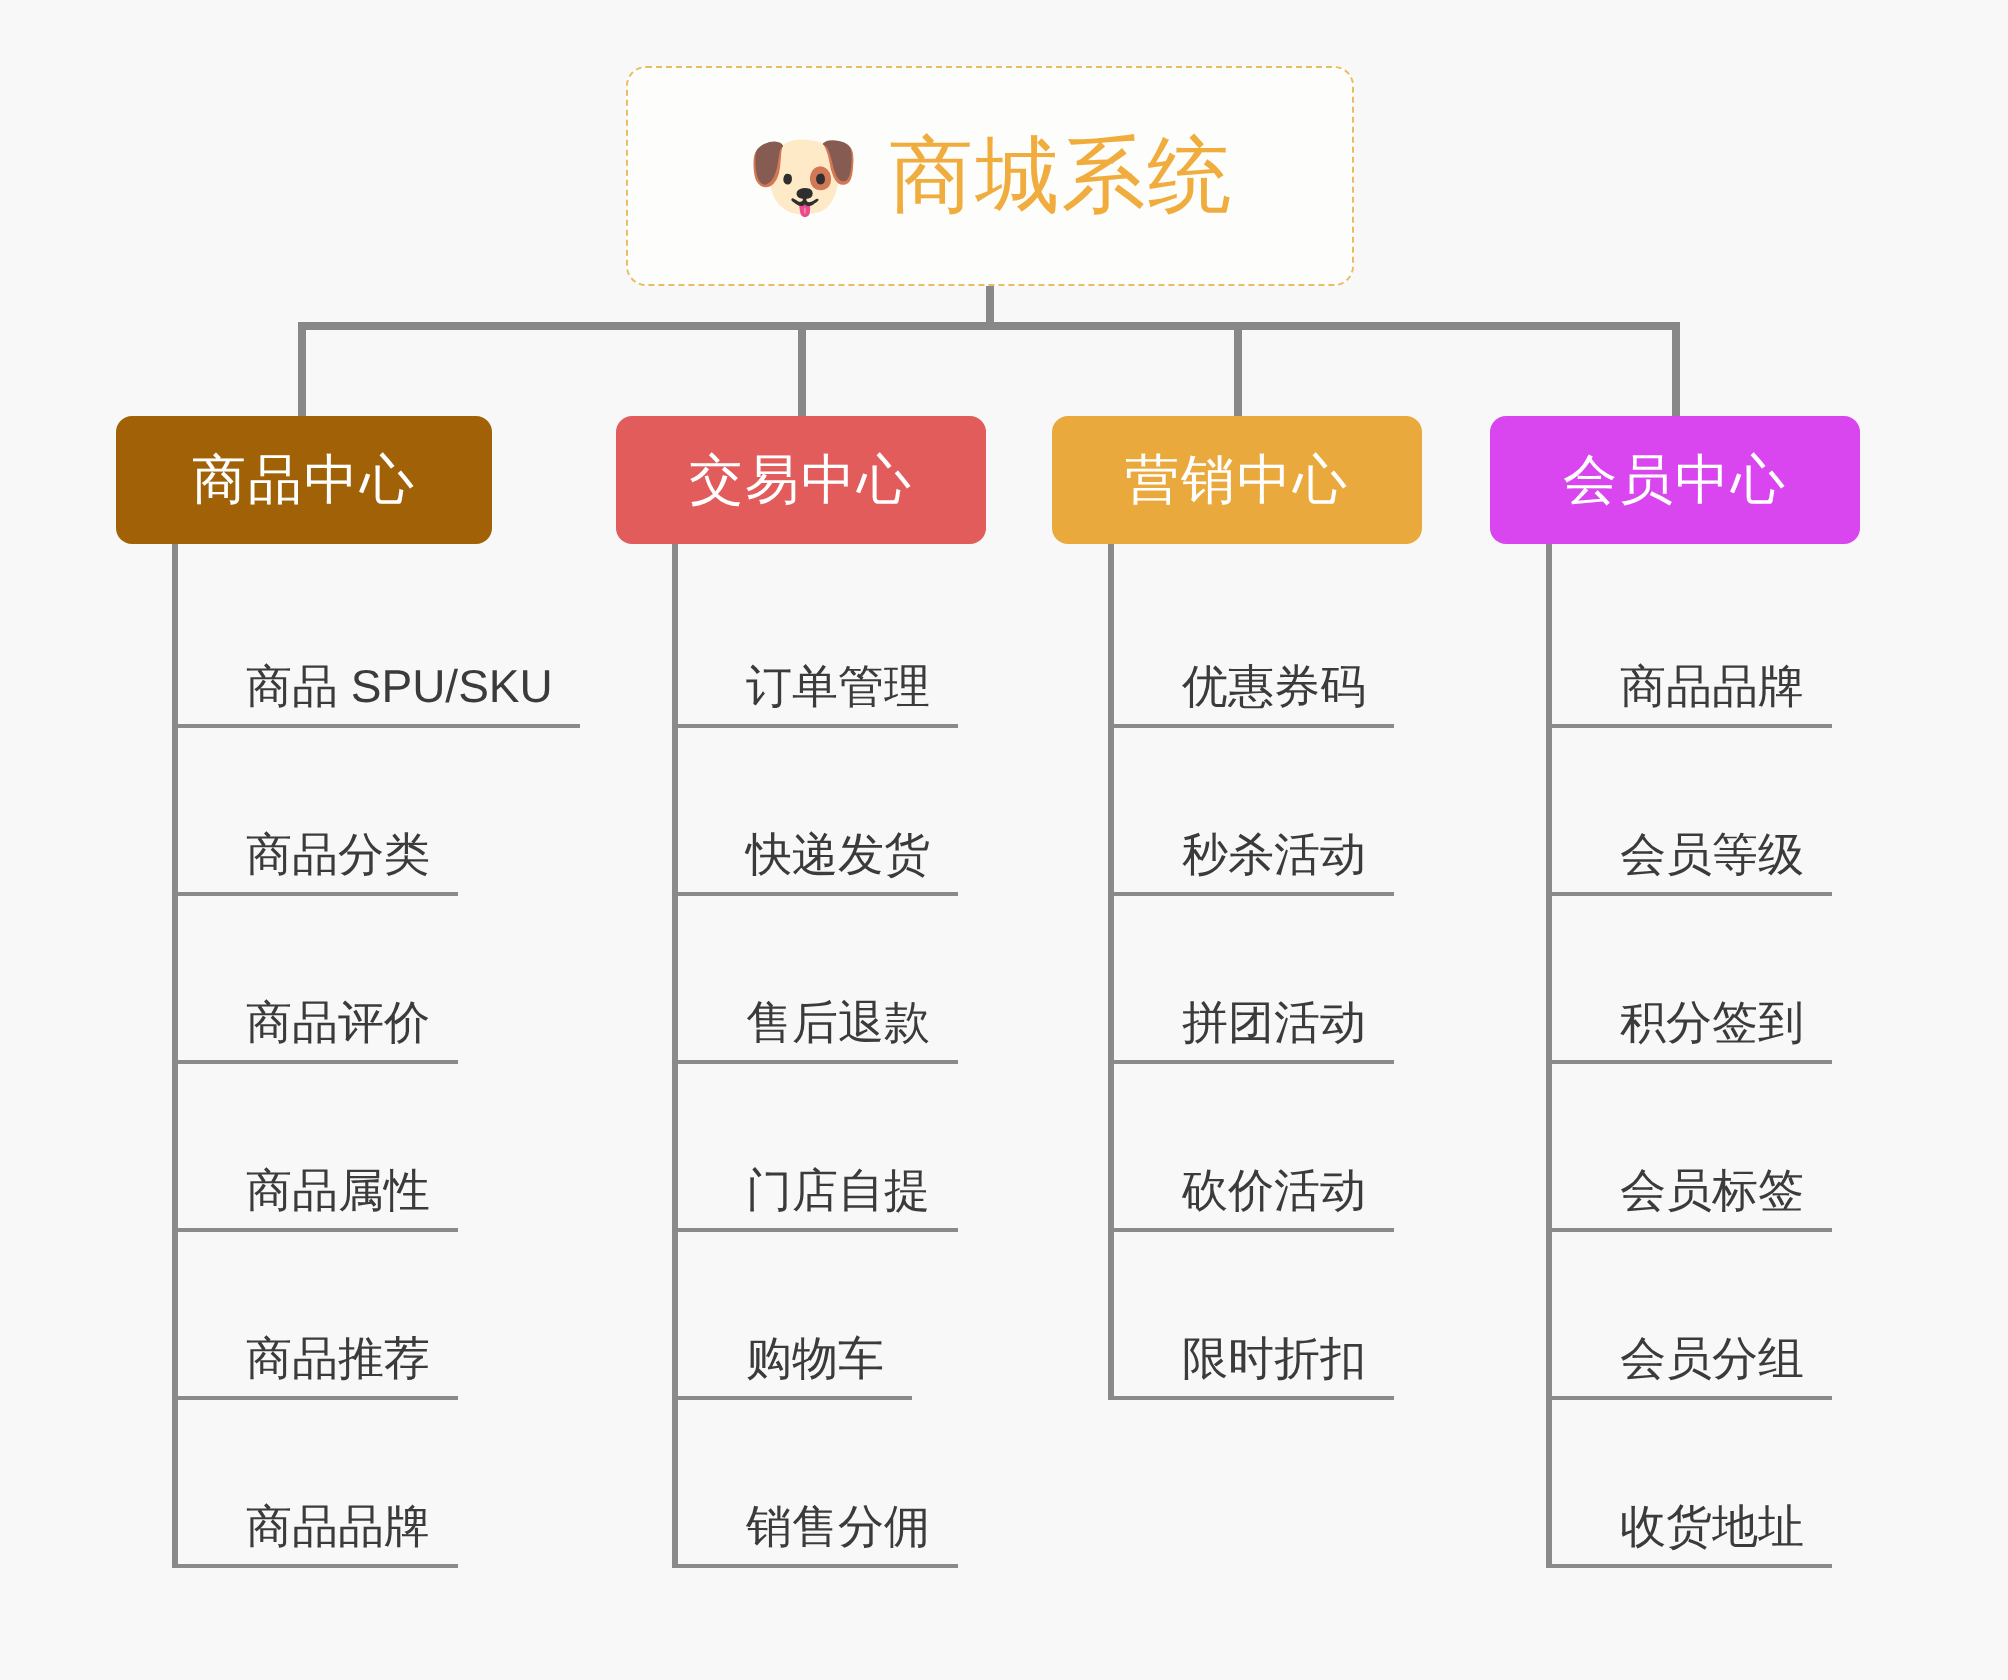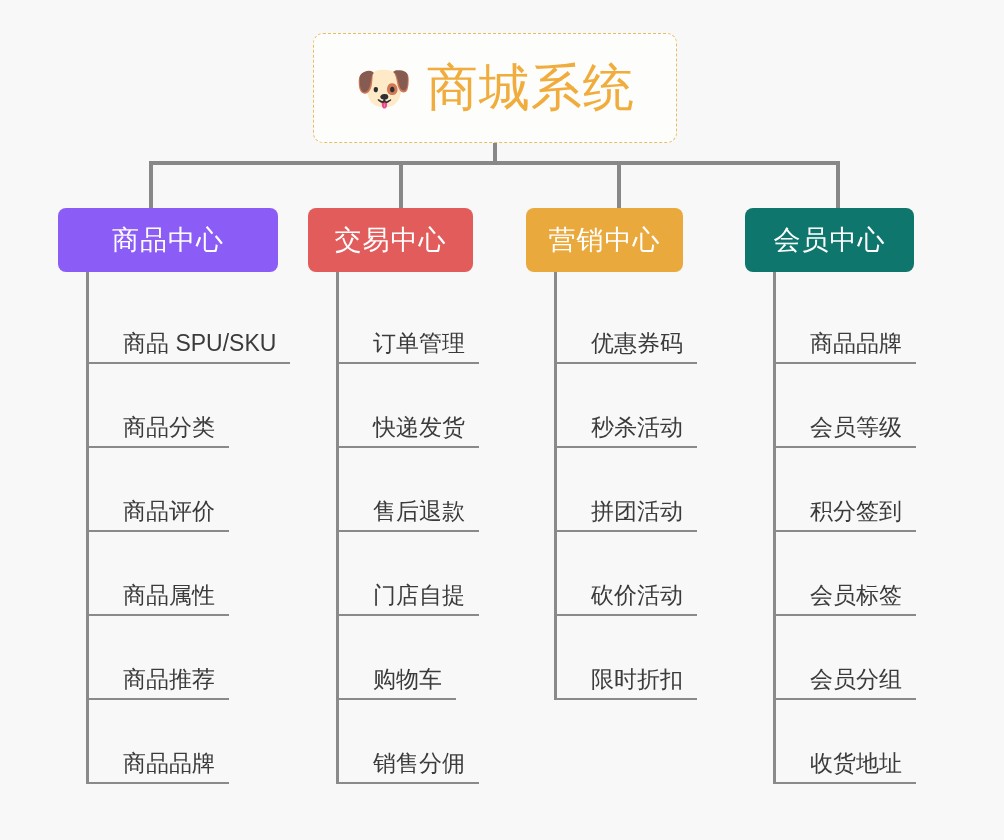--- a/index.html
+++ b/index.html
@@ -37,21 +37,21 @@
     align-items: center;
     justify-content: center;
     gap: 14px;
   }
   .root-emoji {
     font-size: 46px;
     line-height: 1;
     font-family: "DejaVu Sans", sans-serif;
   }
   .root-title {
-    font-size: 51px;
+    font-size: 42px;
     color: #f0ad3e;
     letter-spacing: 1px;
     white-space: nowrap;
   }
 
   
   .conn {
     position: absolute;
     background: #888888;
   }
@@ -110,21 +110,21 @@
   </div>
 
   <div class="conn conn-v" style="left:493px; top:143px; height:21px;"></div>
   <div class="conn conn-h" style="left:149px; top:161px; width:690px;"></div>
   <div class="conn conn-v" style="left:149px; top:161px; height:48px;"></div>
   <div class="conn conn-v" style="left:399px; top:161px; height:48px;"></div>
   <div class="conn conn-v" style="left:617px; top:161px; height:48px;"></div>
   <div class="conn conn-v" style="left:836px; top:161px; height:48px;"></div>
 
   <div class="column" style="left:58px; width:188px;">
-    <div class="cat-box" style="background:#8b5cf6; width:220px;justify-content:center;">
+    <div class="cat-box" style="background:#a16207; width:188px;justify-content:center;">
       <span>商品中心</span>
     </div>
     <div class="leaf-list">
       <div class="leaf-item">
           <span class="leaf-label">商品 SPU/SKU</span>
         </div>
       <div class="leaf-item">
           <span class="leaf-label">商品分类</span>
         </div>
       <div class="leaf-item">
@@ -136,21 +136,21 @@
       <div class="leaf-item">
           <span class="leaf-label">商品推荐</span>
         </div>
       <div class="leaf-item">
           <span class="leaf-label">商品品牌</span>
         </div>
     </div>
   </div>
 
   <div class="column" style="left:308px; width:185px;">
-    <div class="cat-box" style="background:#e25c5c; width:165px;">
+    <div class="cat-box" style="background:#e25c5c; width:185px;">
       <span>交易中心</span>
     </div>
     <div class="leaf-list">
       <div class="leaf-item">
           <span class="leaf-label">订单管理</span>
         </div>
       <div class="leaf-item">
           <span class="leaf-label">快递发货</span>
         </div>
       <div class="leaf-item">
@@ -162,21 +162,21 @@
       <div class="leaf-item">
           <span class="leaf-label">购物车</span>
         </div>
       <div class="leaf-item">
           <span class="leaf-label">销售分佣</span>
         </div>
     </div>
   </div>
 
   <div class="column" style="left:526px; width:185px;">
-    <div class="cat-box" style="background:#eaa93c; width:157px;">
+    <div class="cat-box" style="background:#eaa93c; width:185px;">
       <span>营销中心</span>
     </div>
     <div class="leaf-list">
       <div class="leaf-item">
           <span class="leaf-label">优惠券码</span>
         </div>
       <div class="leaf-item">
           <span class="leaf-label">秒杀活动</span>
         </div>
       <div class="leaf-item">
@@ -185,21 +185,21 @@
       <div class="leaf-item">
           <span class="leaf-label">砍价活动</span>
         </div>
       <div class="leaf-item">
           <span class="leaf-label">限时折扣</span>
         </div>
     </div>
   </div>
 
   <div class="column" style="left:745px; width:185px;">
-    <div class="cat-box" style="background:#0f766e; width:169px;">
+    <div class="cat-box" style="background:#d946ef; width:185px;">
       <span>会员中心</span>
     </div>
     <div class="leaf-list">
       <div class="leaf-item">
           <span class="leaf-label">商品品牌</span>
         </div>
       <div class="leaf-item">
           <span class="leaf-label">会员等级</span>
         </div>
       <div class="leaf-item">

